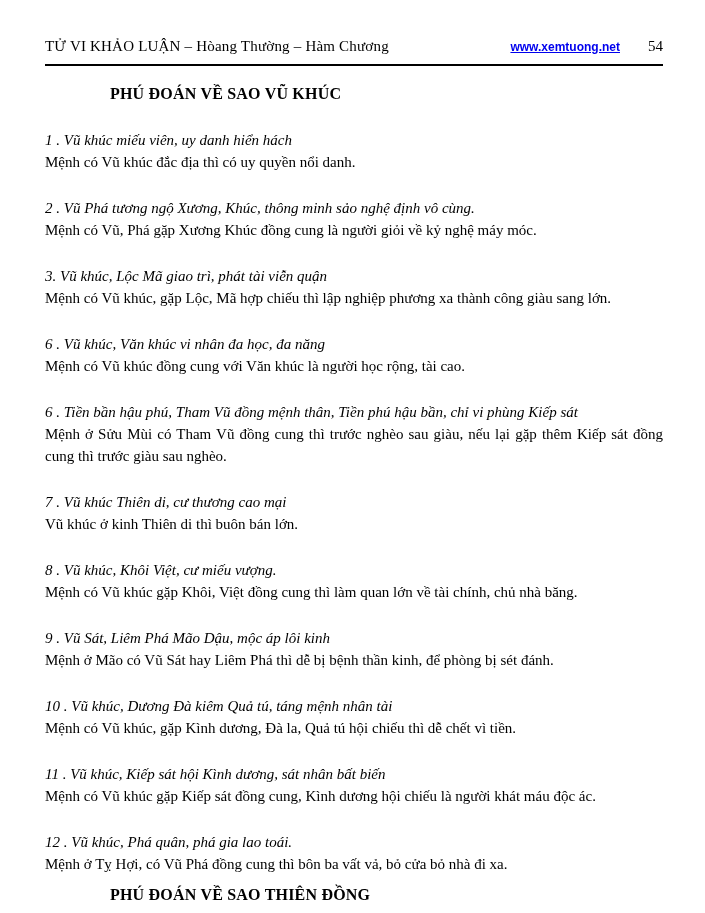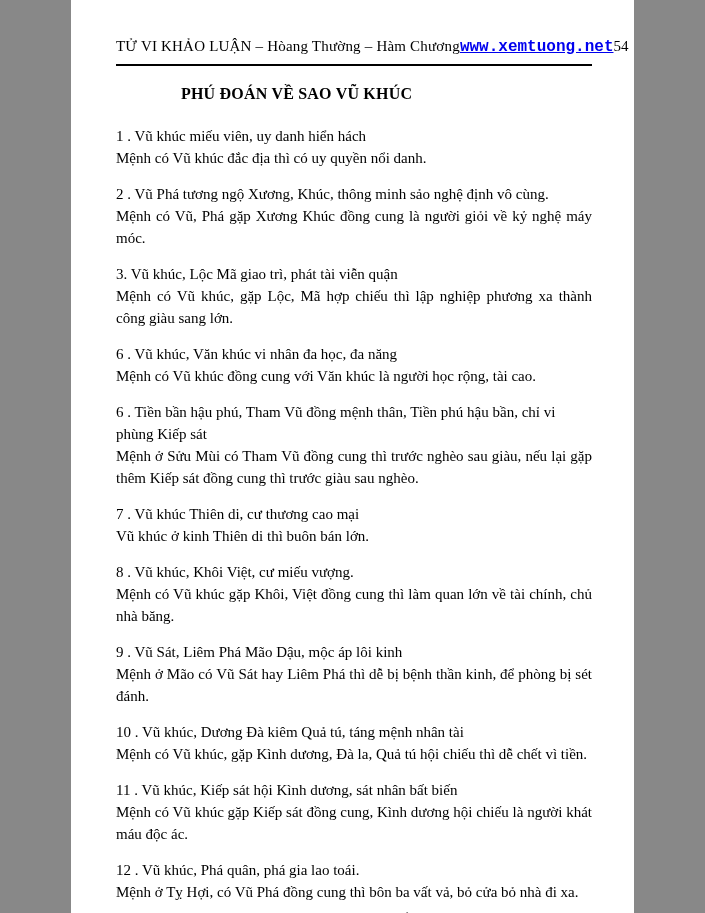--- a/index.html
+++ b/index.html
@@ -1,43 +1,44 @@
 <!DOCTYPE html>
 <html lang="vi"><head>
 <meta charset="utf-8">
 <style>
   * { margin: 0; padding: 0; box-sizing: border-box; }
   html, body { background: #888; }
   .page {
     position: relative;
-    width: 563px;
+    width: 705px;
     height: 913px;
     margin: 0 auto;
     background: #ffffff;
     color: #000000;
     font-family: "Liberation Serif", "DejaVu Serif", serif;
     font-size: 15px;
     overflow: hidden;
     padding: 36px 42px 0 45px;
   }
   
   .hdr {
     display: flex;
     align-items: baseline;
     line-height: 20px;
     white-space: nowrap;
   }
   .hdr-title { font-size: 15px; letter-spacing: 0.2px; }
   .hdr-spacer { flex: 1; }
   .hdr-link {
-    font-family: Liberation Mono, monospace;
+    font-family: Liberation Sans, sans-serif;
     font-weight: bold;
-    font-size: 16px;
+    font-size: 12px;
     color: #0000ee;
     text-decoration: underline;
+    margin-right: 28px;
     cursor: pointer;
   }
   .hdr-page { font-size: 15px; text-align: center; }
   .hdr-rule {
     border: none;
     border-top: 2px solid #000;
     margin-top: 7px;
     margin-bottom: 0;
   }
   
@@ -48,21 +49,23 @@
     margin-top: 17px;
     margin-bottom: 0;
     padding-left: 65px;
     line-height: 22px;
   }
   .sec-heading.first { margin-bottom: 20px; }
   .sec-heading.second { margin-top: 9px; margin-bottom: 10px; }
   
   .item { margin-top: 14px; }
   .verse {
+    font-style: italic;
     line-height: 22px;
+    margin-top: 24px;
   }
   .meaning {
     line-height: 22px;
     text-align: justify;
   }
   .meaning:empty { display: none; }
 </style>
 </head>
 <body>
 

